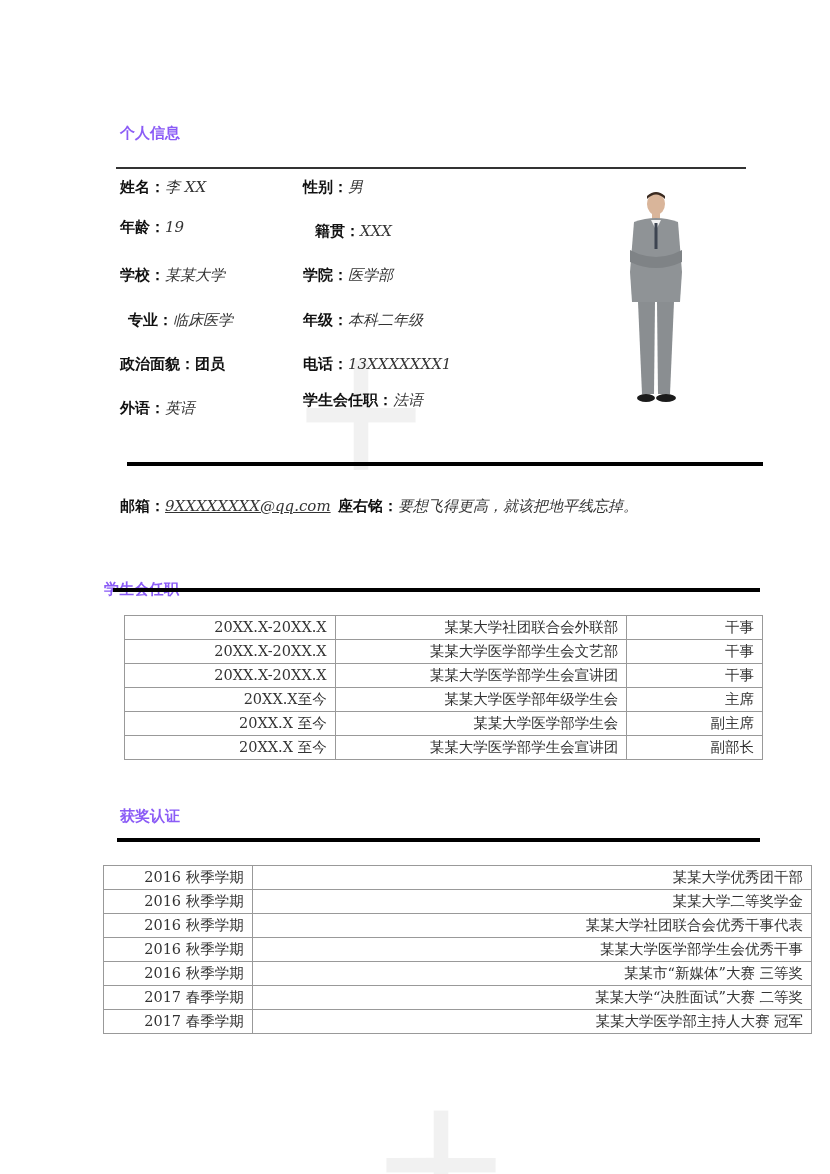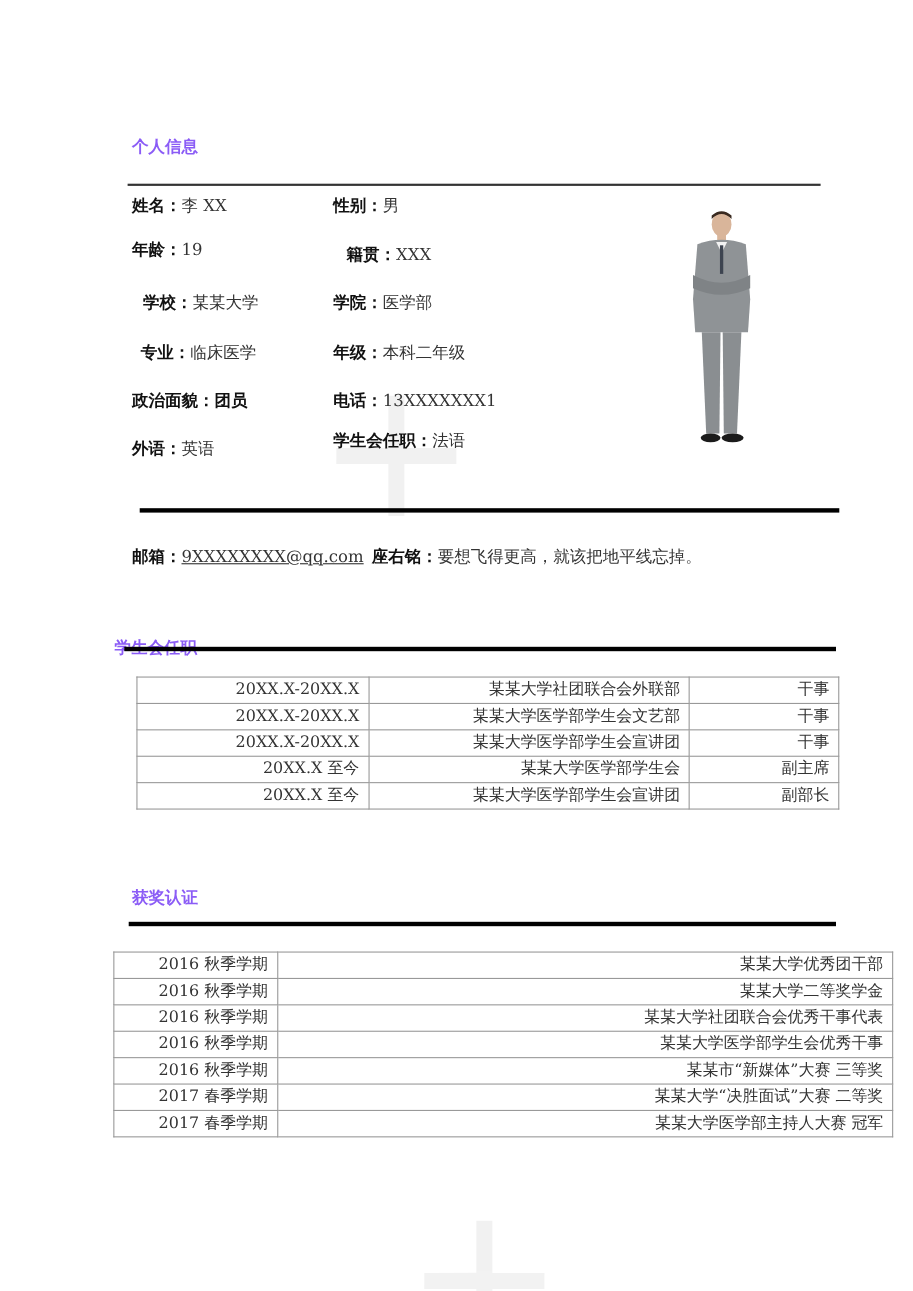--- a/index.html
+++ b/index.html
@@ -10,21 +10,21 @@
   }
   .abs { position: absolute; }
   .sec-title {
     font-family: "DejaVu Sans", "Liberation Sans", sans-serif;
     font-weight: bold; font-size: 15px; color: #8b5cf6;
   }
   .label {
     font-family: "DejaVu Sans", "Liberation Sans", sans-serif;
     font-weight: bold; font-size: 15px; color: #111;
   }
-  .val { font-family: "DejaVu Serif", "Liberation Serif", serif; font-size: 15px; color: #333; }
+  .val { font-family: "DejaVu Serif", "Liberation Serif", serif; font-size: 15px; color: #333; font-style: italic; }
   .field { position: absolute; white-space: nowrap; }
   .rule-thin { position: absolute; height: 2px; background: #333; }
   .rule-thick { position: absolute; height: 4px; background: #000; }
   table.rt {
     position: absolute; border-collapse: collapse;
     font-family: "DejaVu Serif", "Liberation Serif", serif;
     font-size: 14.5px; color: #333;
   }
   table.rt td {
     border: 1px solid #999; height: 23px; padding: 0 8px; white-space: nowrap;
@@ -54,21 +54,21 @@
   <span class="label">性别：</span><span class="val">男</span>
 </div>
 
 <div class="field" style="left:120px; top:217px;">
   <span class="label">年龄：</span><span class="val">19</span>
 </div>
 <div class="field" style="left:303px; top:221px;padding-left:12px;">
   <span class="label">籍贯：</span><span class="val">XXX</span>
 </div>
 
-<div class="field" style="left:120px; top:265px;margin-left:10px;">
+<div class="field" style="left:120px; top:265px;">
   <span class="label">学校：</span><span class="val">某某大学</span>
 </div>
 <div class="field" style="left:303px; top:265px;">
   <span class="label">学院：</span><span class="val">医学部</span>
 </div>
 
 <div class="field" style="left:128px; top:310px;">
   <span class="label">专业：</span><span class="val">临床医学</span>
 </div>
 <div class="field" style="left:303px; top:310px;">
@@ -133,20 +133,25 @@
       <td>20XX.X-20XX.X</td>
       <td>某某大学医学部学生会文艺部</td>
       <td>干事</td>
     </tr>
     <tr>
       <td>20XX.X-20XX.X</td>
       <td>某某大学医学部学生会宣讲团</td>
       <td>干事</td>
     </tr>
     <tr>
+      <td>20XX.X至今</td>
+      <td>某某大学医学部年级学生会</td>
+      <td>主席</td>
+    </tr>
+    <tr>
       <td>20XX.X 至今</td>
       <td>某某大学医学部学生会</td>
       <td>副主席</td>
     </tr>
     <tr>
       <td>20XX.X 至今</td>
       <td>某某大学医学部学生会宣讲团</td>
       <td>副部长</td>
     </tr>
   </tbody>

